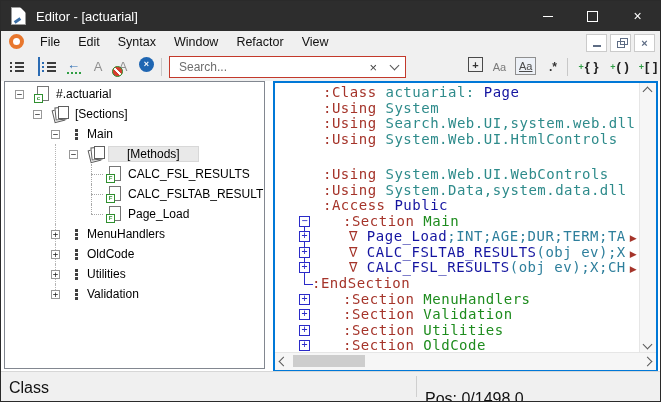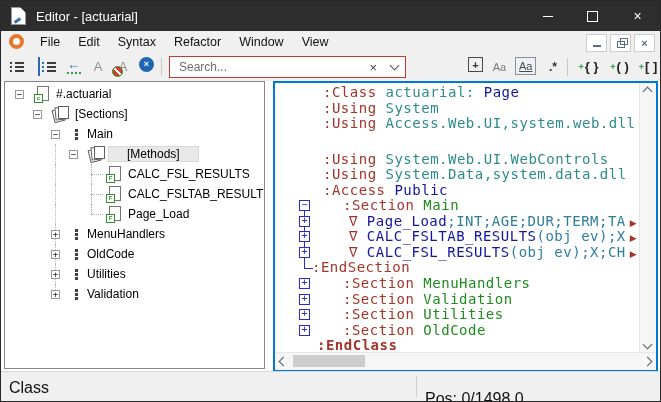--- a/index.html
+++ b/index.html
@@ -137,22 +137,22 @@
         </div>
     </div>
   </div>
 
   <div id="menubar">
     <div id="logo"></div>
     <div id="menu-items">
         <div class="menu-item">File</div>
         <div class="menu-item">Edit</div>
         <div class="menu-item">Syntax</div>
+        <div class="menu-item">Window</div>
         <div class="menu-item">Refactor</div>
-        <div class="menu-item">Window</div>
         <div class="menu-item">View</div>
       </div>
     <div id="mdi-buttons">
       <div class="mdi">
           <span class="minbar"></span>
         </div>
       <div class="mdi">
           <span class="rest"></span>
         </div>
       <div class="mdi close">
@@ -308,21 +308,22 @@
           </span>
           <span class="tlabel">Validation</span>
         </div>
       </div>
   </div>
 
   <div id="code-pane">
     <div id="code-lines">
         <div class="cline" style="padding-left: 48px;"><span class="seg kw">:Class </span><span class="seg ns">actuarial: </span><span class="seg nm">Page</span></div>
         <div class="cline" style="padding-left: 48px;"><span class="seg kw">:Using </span><span class="seg ns">System</span></div>
-        <div class="cline" style="padding-left: 48px;"><span class="seg kw">:Using </span><span class="seg ns">Access.Web.UI,system.web.dll</span></div>
+        <div class="cline" style="padding-left: 48px;"><span class="seg kw">:Using </span><span class="seg ns">Search.Web.UI,system.web.dll</span></div>
+        <div class="cline" style="padding-left: 48px;"><span class="seg kw">:Using </span><span class="seg ns">System.Web.UI.HtmlControls</span></div>
         <div class="cline" style="padding-left: 48px; margin-top: 20px;"><span class="seg kw">:Using </span><span class="seg ns">System.Web.UI.WebControls</span></div>
         <div class="cline" style="padding-left: 48px;"><span class="seg kw">:Using </span><span class="seg ns">System.Data,system.data.dll</span></div>
         <div class="cline" style="padding-left: 48px;"><span class="seg kw">:Access </span><span class="seg nm">Public</span></div>
         <div class="cline" style="padding-left: 68px;"><div class="fline down"></div><span class="fbox">−</span><span class="seg kw">:Section </span><span class="seg sec">Main</span></div>
         <div class="cline" style="padding-left: 74px;"><div class="fline through"></div><span class="fbox">+</span><span class="seg del">∇ </span><span class="seg nm">Page_Load</span><span class="seg loc">;INT;AGE;DUR;TERM;TA</span><span class="trunc">▶</span></div>
         <div class="cline" style="padding-left: 74px;"><div class="fline through"></div><span class="fbox">+</span><span class="seg del">∇ </span><span class="seg nm">CALC_FSLTAB_RESULTS</span><span class="seg loc">(obj ev);X</span><span class="trunc">▶</span></div>
         <div class="cline" style="padding-left: 74px;"><div class="fline through"></div><span class="fbox">+</span><span class="seg del">∇ </span><span class="seg nm">CALC_FSL_RESULTS</span><span class="seg loc">(obj ev);X;CH</span><span class="trunc">▶</span></div>
         <div class="cline" style="padding-left: 37px;"><div class="fline end"></div><span class="seg kw">:EndSection</span></div>
         <div class="cline" style="padding-left: 68px;"><span class="fbox">+</span><span class="seg kw">:Section </span><span class="seg sec">MenuHandlers</span></div>
         <div class="cline" style="padding-left: 68px;"><span class="fbox">+</span><span class="seg kw">:Section </span><span class="seg sec">Validation</span></div>

